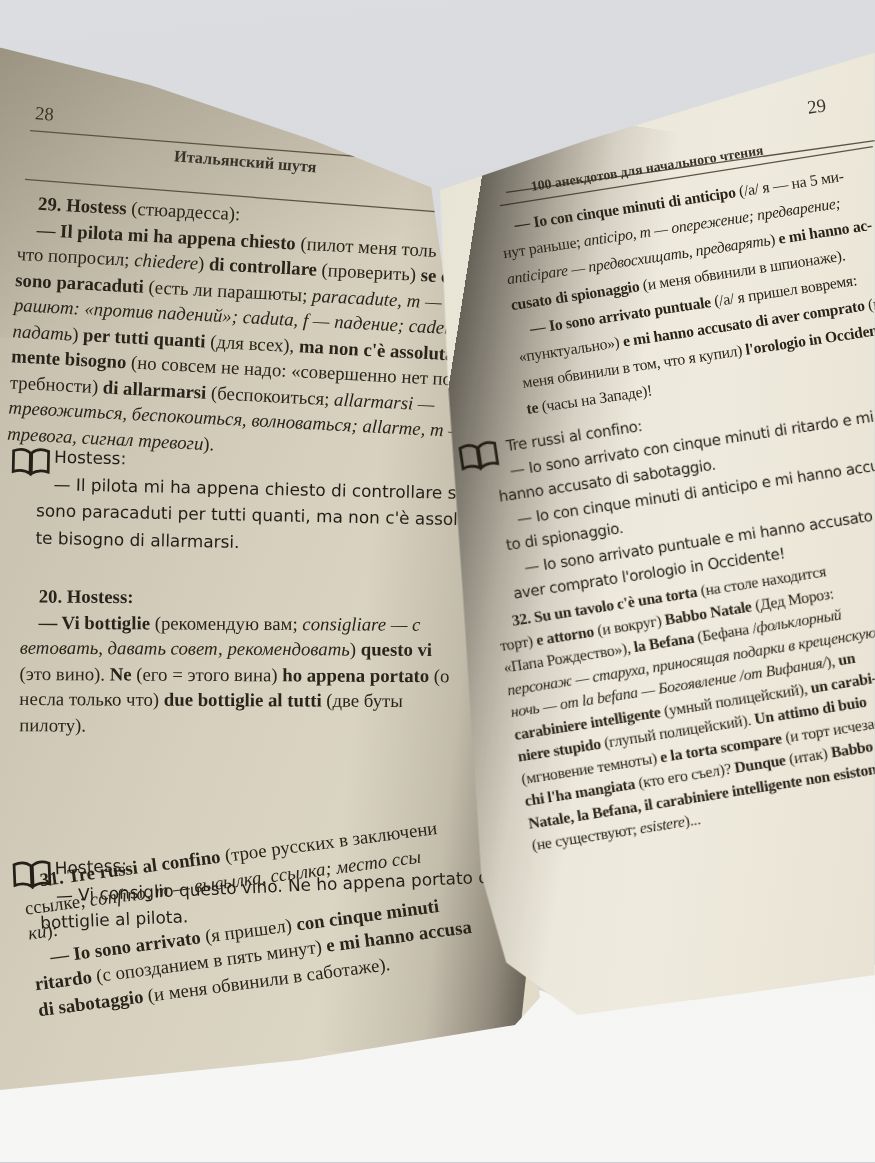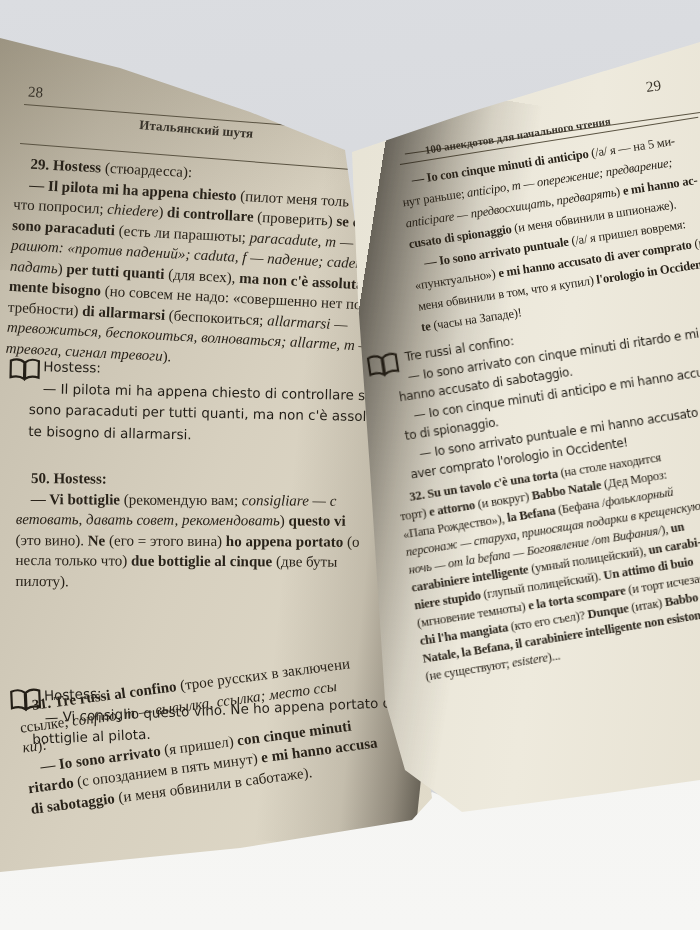--- a/index.html
+++ b/index.html
@@ -80,25 +80,25 @@
       </span>
       <div>
           <div class="tl"> Hostess:</div>
           <div class="tl"> — Il pilota mi ha appena chiesto di controllare se</div>
           <div class="tl">sono paracaduti per tutti quanti, ma non c'è assolutame</div>
           <div class="tl">te bisogno di allarmarsi.</div>
         </div>
     </div>
 
     <div class="tb serif lsec" style="left:16px;top:468px;transform:rotate(0.3deg);transform-origin:left top;">
-        <div class="tl"> <b>50. Hostess:</b></div>
+        <div class="tl"> <b>20. Hostess:</b></div>
         <div class="tl"> <b>— Vi bottiglie</b> (рекомендую вам; <i>consigliare — с</i></div>
         <div class="tl"><i>ветовать, давать совет, рекомендовать</i>) <b>questo vi</b></div>
         <div class="tl">(это вино). <b>Ne</b> (его = этого вина) <b>ho appena portato</b> (о</div>
-        <div class="tl">несла только что) <b>due bottiglie al cinque</b> (две буты</div>
+        <div class="tl">несла только что) <b>due bottiglie al tutti</b> (две буты</div>
         <div class="tl">пилоту).</div>
       </div>
 
     <div class="tb sans lread readblock" style="left:30px;top:600px;transform:rotate(-2.5deg);transform-origin:left top;">
       <span class="book-icon" style="left:-22px;top:2px;">
         <svg width="34" height="24" viewBox="0 0 34 24">
           <path d="M3 3 C8 1 13 1.5 16.5 4.5 L16.5 21 C13 18.5 8 18 3 19.5 Z" fill="none" stroke="#241f17" stroke-width="2.2"></path>
           <path d="M31 3 C26 1 21 1.5 17.5 4.5 L17.5 21 C21 18.5 26 18 31 19.5 Z" fill="none" stroke="#241f17" stroke-width="2.2"></path>
         </svg>
       </span>

